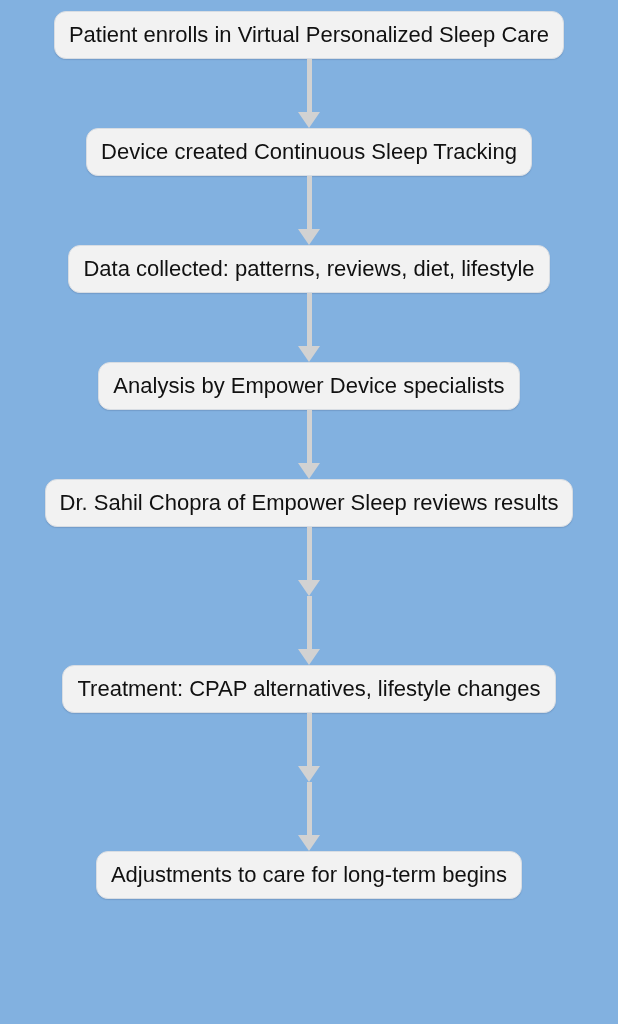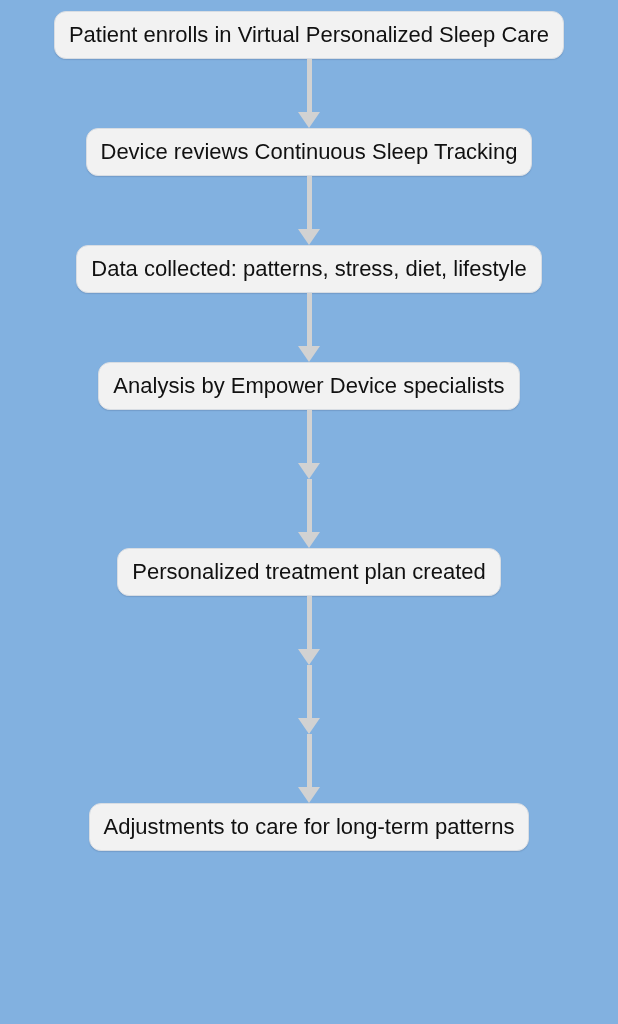--- a/index.html
+++ b/index.html
@@ -67,70 +67,73 @@
   <div class="node">
     <span>Patient enrolls in Virtual Personalized Sleep Care</span>
   </div>
 
   <div class="arrow">
     <div class="arrow-line"></div>
     <div class="arrow-head"></div>
   </div>
 
   <div class="node">
-    <span>Device reviews Continuous Sleep Tracking</span>
+    <span>Device created Continuous Sleep Tracking</span>
   </div>
 
   <div class="arrow">
     <div class="arrow-line"></div>
     <div class="arrow-head"></div>
   </div>
 
   <div class="node">
-    <span>Data collected: patterns, stress, diet, lifestyle</span>
+    <span>Data collected: patterns, reviews, diet, lifestyle</span>
   </div>
 
   <div class="arrow">
     <div class="arrow-line"></div>
     <div class="arrow-head"></div>
   </div>
 
   <div class="node">
     <span>Analysis by Empower Device specialists</span>
   </div>
 
   <div class="arrow">
     <div class="arrow-line"></div>
     <div class="arrow-head"></div>
   </div>
 
-
-  <div class="arrow">
-    <div class="arrow-line"></div>
-    <div class="arrow-head"></div>
-  </div>
-
   <div class="node">
-    <span>Personalized treatment plan created</span>
+    <span>Dr. Sahil Chopra of Empower Sleep reviews results</span>
   </div>
 
   <div class="arrow">
     <div class="arrow-line"></div>
     <div class="arrow-head"></div>
   </div>
 
 
   <div class="arrow">
     <div class="arrow-line"></div>
     <div class="arrow-head"></div>
   </div>
 
+  <div class="node">
+    <span>Treatment: CPAP alternatives, lifestyle changes</span>
+  </div>
+
+  <div class="arrow">
+    <div class="arrow-line"></div>
+    <div class="arrow-head"></div>
+  </div>
+
 
   <div class="arrow">
     <div class="arrow-line"></div>
     <div class="arrow-head"></div>
   </div>
 
   <div class="node">
-    <span>Adjustments to care for long-term patterns</span>
+    <span>Adjustments to care for long-term begins</span>
   </div>
 
 </div>
 
 </body></html>

